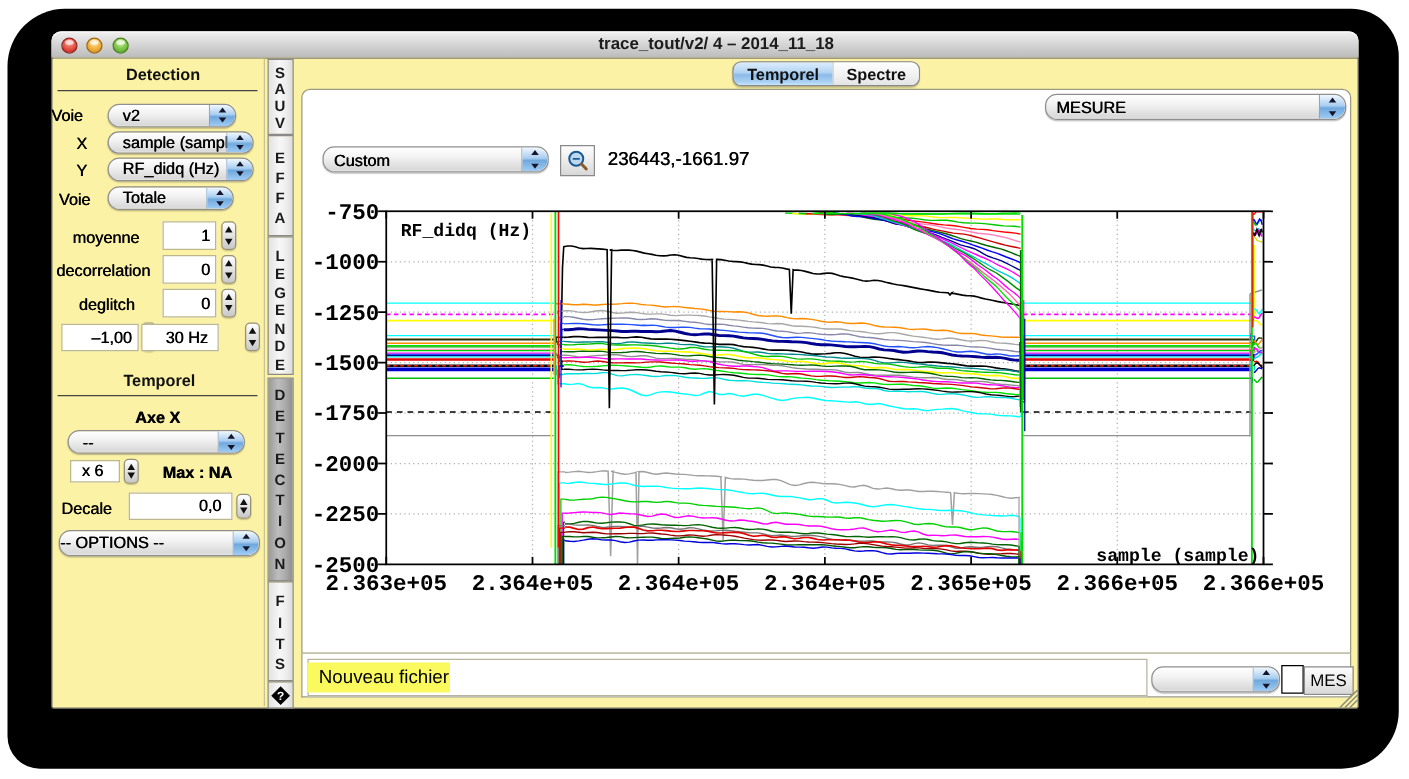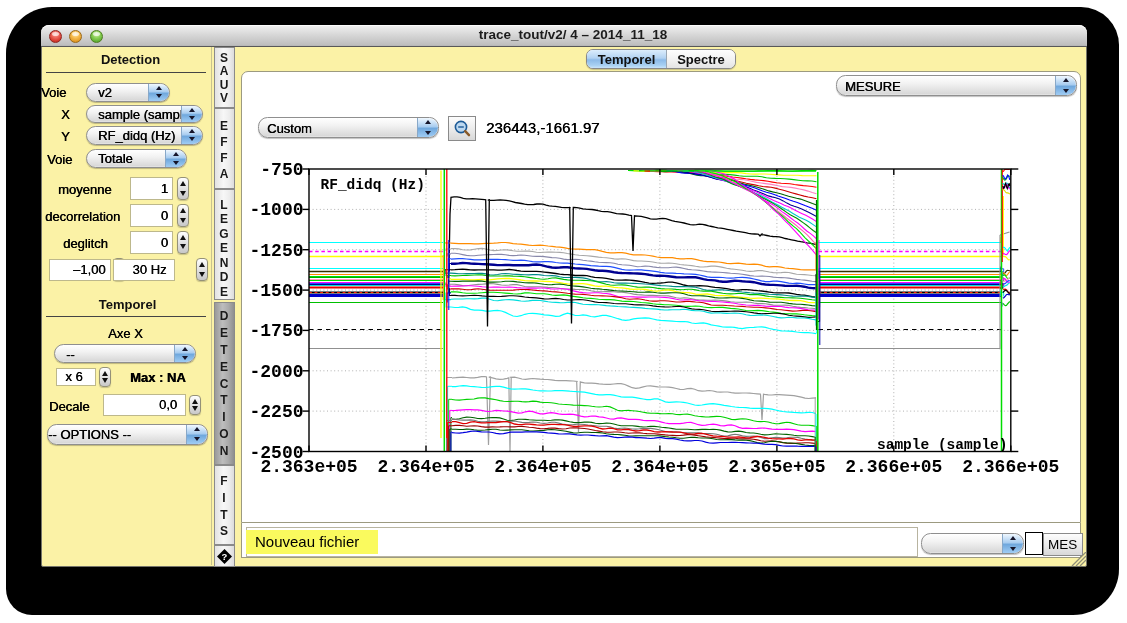--- a/index.html
+++ b/index.html
@@ -50,21 +50,21 @@
 <div id="title" class="abs">trace_tout/v2/ 4 – 2014_11_18</div>
 <div id="tl1" class="tl abs"></div>
 <div id="tl2" class="tl abs"></div>
 <div id="tl3" class="tl abs"></div>
 
 <div id="lpanel" class="abs"></div>
 <div class="sect" style="left:46px;top:52px">Detection</div>
 <div class="hr" style="left:46px;top:71.5px"></div>
 
 <div class="lbl" style="left:41px;top:85px">Voie</div>
-<div class="dd" style="left:86px;top:82.5px;width:84px;height:19px">
+<div class="dd" style="left:86px;top:82.5px;width:103px;height:19px">
     <span class="t">v2</span>
     <i class="cap">
       <b class="u"></b>
       <b class="d"></b>
     </i>
   </div>
 <div class="lbl" style="left:61px;top:107px">X</div>
 <div class="dd" style="left:86px;top:104.5px;width:117px;height:18.5px">
     <span class="t">sample (sampl</span>
     <i class="cap">
@@ -113,21 +113,21 @@
     <b class="d"></b>
   </div>
 <div class="fld" style="left:113px;top:258.5px;width:62px;height:22px;line-height:20px">30 Hz&nbsp;</div>
 <div class="spin" style="left:196px;top:258px;height:23px">
     <b class="u"></b>
     <b class="d"></b>
   </div>
 
 <div class="sect" style="left:43px;top:297px">Temporel</div>
 <div class="hr" style="left:46px;top:315.5px"></div>
-<div class="lbl" style="left:108px;top:325.5px;font-weight:normal">Axe X</div>
+<div class="lbl" style="left:108px;top:325.5px;font-weight:bold">Axe X</div>
 <div class="dd" style="left:54px;top:344px;width:142px;height:19px">
     <span class="t">--</span>
     <i class="cap">
       <b class="u"></b>
       <b class="d"></b>
     </i>
   </div>
 <div class="fld" style="left:56px;top:368px;width:40px;height:18px;line-height:16px;text-align:center">x 6</div>
 <div class="spin" style="left:99px;top:367px;height:20px">
     <b class="u"></b>
@@ -475,21 +475,21 @@
 <text x="659.9" y="472" font-family="Liberation Mono" font-size="18" font-weight="bold" text-anchor="middle" fill="#000">2.364e+05</text>
 <text x="776.9" y="472" font-family="Liberation Mono" font-size="18" font-weight="bold" text-anchor="middle" fill="#000">2.365e+05</text>
 <text x="893.8" y="472" font-family="Liberation Mono" font-size="18" font-weight="bold" text-anchor="middle" fill="#000">2.366e+05</text>
 <text x="1010.8" y="472" font-family="Liberation Mono" font-size="18" font-weight="bold" text-anchor="middle" fill="#000">2.366e+05</text>
 <text x="320.5" y="188.5" font-family="Liberation Mono" font-size="14.5" font-weight="bold" fill="#000">RF_didq (Hz)</text>
 <text x="877" y="448.5" font-family="Liberation Mono" font-size="14.5" font-weight="bold" fill="#000">sample (sample)</text>
 </svg>
 
 <div id="botbar" class="abs"></div>
 <div class="fld" style="left:246px;top:526.5px;width:672px;height:30px;border:1px solid #b8b4a0;z-index:6"></div>
-<div class="abs" style="left:246px;top:530px;width:132px;height:24px;background:#fafa5e;z-index:7;font-size:15px;color:#000;line-height:24px;padding-left:9px">Nouveau fichier</div>
+<div class="abs" style="left:246px;top:530px;width:114px;height:24px;background:#fafa5e;z-index:7;font-size:15px;color:#000;line-height:24px;padding-left:9px">Nouveau fichier</div>
 <div class="dd" style="left:921px;top:533px;width:103px;height:21px;z-index:6">
     <span class="t"></span>
     <i class="cap">
       <b class="u"></b>
       <b class="d"></b>
     </i>
   </div>
 <div class="abs" style="left:1025px;top:531.5px;width:18px;height:23px;background:#fff;border:1.5px solid #000;z-index:6"></div>
 <div class="btn" style="left:1043px;top:532.5px;width:39.5px;height:23px;z-index:6;line-height:21px;font-size:13.5px">MES</div>
 <svg class="abs" width="16" height="15" viewBox="0 0 16 15" style="left:1071px;top:552px;z-index:8">

